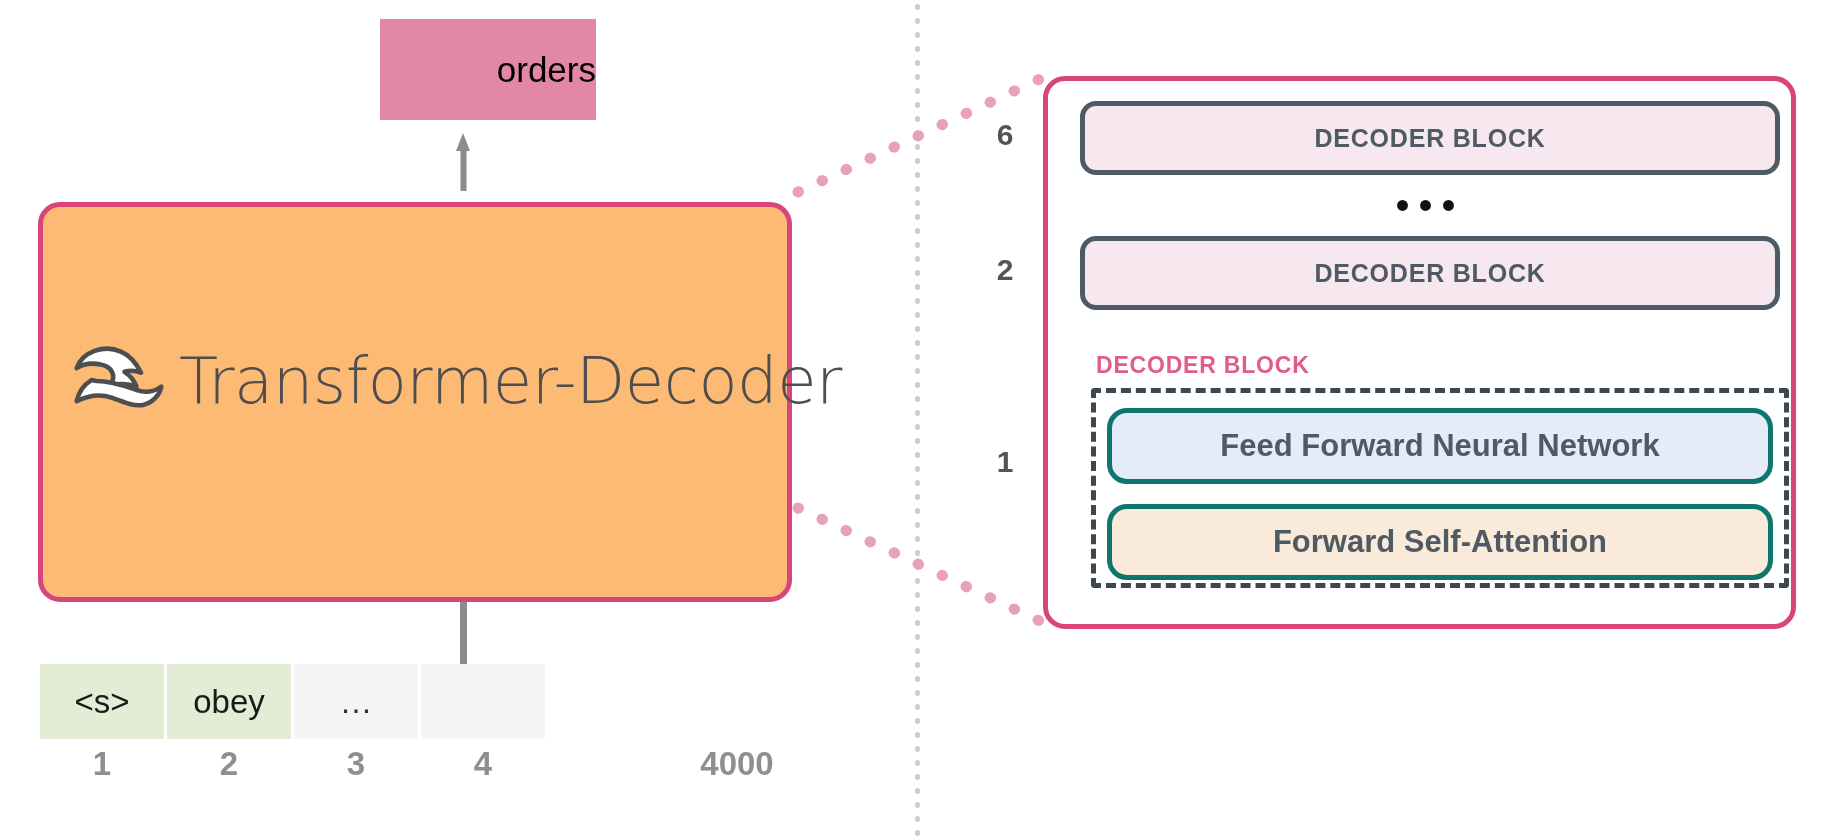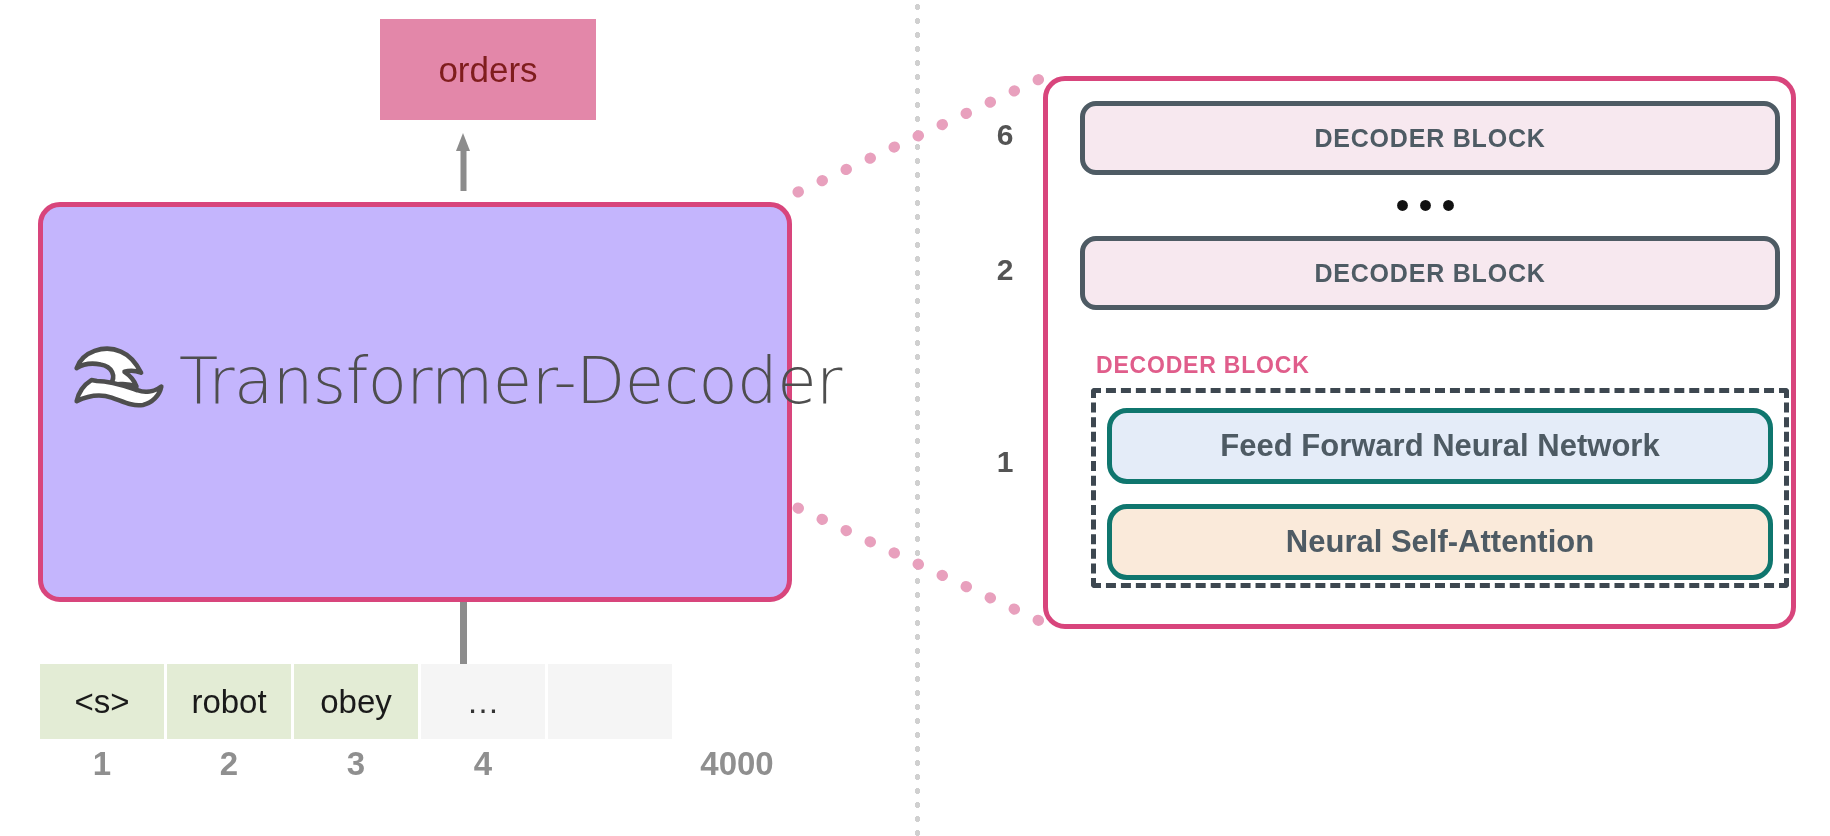--- a/index.html
+++ b/index.html
@@ -16,37 +16,37 @@
 
   #stage { position: absolute; inset: 0; }
 
   
 
   .output-token {
     position: absolute;
     left: 380px; top: 19px;
     width: 216px; height: 101px;
     background: #e387a9;
-    display: flex; align-items: center; justify-content: center;
+    display: flex; align-items: center; justify-content: flex-end;
     font-size: 35px;
-    color: #7f1d1d;
+    color: #000000;
     font-family: "Liberation Sans", sans-serif;
   }
 
   .arrow-up {
     position: absolute;
     left: 456px; top: 133px;
     width: 14px; height: 58px;
   }
 
   .decoder-card {
     position: absolute;
     left: 38px; top: 202px;
     width: 754px; height: 400px;
-    background: #c4b5fd;
+    background: #fdba74;
     border: 5px solid #d8457c;
     border-radius: 22px;
   }
   .decoder-card-inner {
     position: absolute;
     left: 20px; top: 128px;
     display: flex; align-items: center;
     gap: 4px;
   }
   .brand-logo { width: 112px; height: 92px; display:block; }
@@ -233,23 +233,20 @@
     </div>
   </div>
 
   <div class="stem-down"></div>
 
   <div class="token-row">
     <div class="token-cell filled">
         <span>&lt;s&gt;</span>
       </div>
     <div class="token-cell filled">
-        <span>robot</span>
-      </div>
-    <div class="token-cell filled">
         <span>obey</span>
       </div>
     <div class="token-cell empty">
         <span>…</span>
       </div>
     <div class="token-cell empty">
         <span></span>
       </div>
   </div>
 
@@ -290,16 +287,16 @@
 
   <div class="db-caption">DECODER BLOCK</div>
 
   <div class="dashed-box"></div>
 
   <div class="inner-block ffnn">
     <span>Feed Forward Neural Network</span>
   </div>
 
   <div class="inner-block msa">
-    <span>Neural Self-Attention</span>
+    <span>Forward Self-Attention</span>
   </div>
 
 </div>
 
 </body></html>

